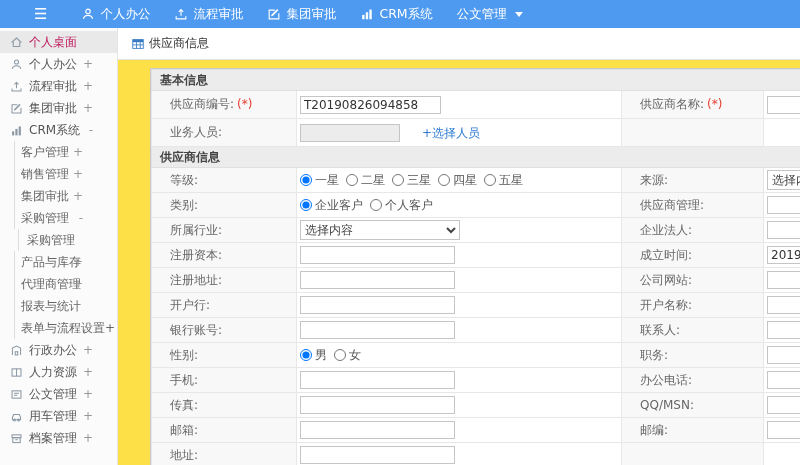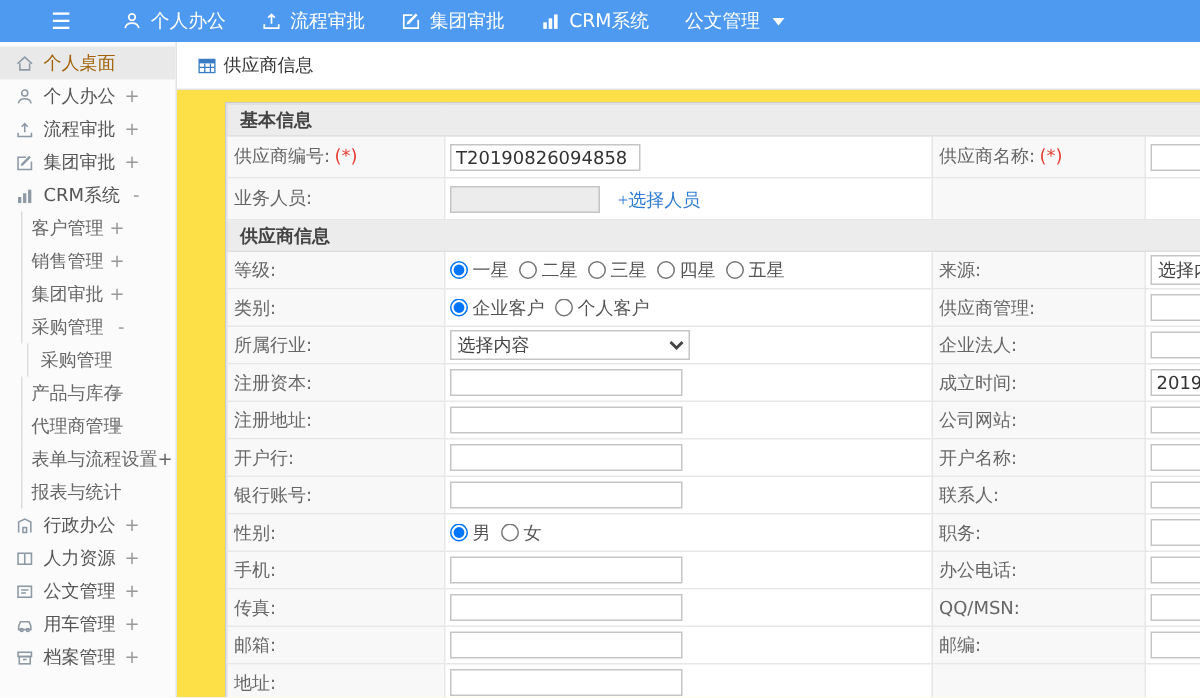--- a/index.html
+++ b/index.html
@@ -22,21 +22,21 @@
   
   .layout { display:flex; height:437px; }
   .sidebar { width:118px; min-width:118px; background:#fbfbfb;
     border-right:1px solid #e4e4e4; padding-top:3px; font-size:12px; color:#555;
     overflow:hidden; }
   .side-item { position:relative; height:22px; display:flex; align-items:center;
     cursor:pointer; white-space:nowrap; }
   .side-item.lvl1 { padding-left:10px; }
   .side-item.lvl1 .sicon { width:13px; height:13px; margin-right:6px; color:#8d9aa5; }
   .side-item.lvl1 .sicon svg { width:13px; height:13px; display:block; }
-  .side-item.active { background:#e9e9e9; color:#a16207; }
+  .side-item.active { background:#e9e9e9; color:#be185d; }
   .side-item .exp { position:absolute; color:#999; font-size:12px; }
   .side-item.lvl1 .exp { right:24px; }
   .side-item.lvl2 { padding-left:21px; color:#666; }
   .side-item.lvl2 .exp { right:34px; }
   .side-item.lvl2::before, .side-item.lvl3::before { content:""; position:absolute;
     top:0; bottom:0; width:1px; background:#ddd; }
   .side-item.lvl2::before { left:14px; }
   .side-item.lvl3 { padding-left:27px; color:#666; }
   .side-item.lvl3::before { left:18px; }
 
@@ -51,34 +51,34 @@
     border-radius:2px; }
 
   .content { flex:1; background:#fde047; padding:8px 0 0 32px; overflow:hidden; }
   .formbox { width:900px; background:#fff; border:1px solid #c9c9c9; }
   table.form { border-collapse:collapse; table-layout:fixed; width:898px;
     font-size:12px; }
   col.c1 { width:145px; } col.c2 { width:325px; }
   col.c3 { width:142px; } col.c4 { width:286px; }
   tr.sec td { background:#ececec; color:#444; font-weight:bold; height:21px;
     padding-left:8px; border:1px solid #e0e0e0; }
-  td.lbl { background:#f8f8f8; color:#666; padding-left:4px;
+  td.lbl { background:#f8f8f8; color:#666; padding-left:18px;
     border:1px solid #e7e7e7; height:25px; white-space:nowrap; overflow:hidden; }
   tr.tall td { height:28px; }
   td.fld { background:#fff; border:1px solid #e7e7e7; padding-left:3px;
     white-space:nowrap; overflow:hidden; }
   .req { color:#e53e30; margin-left:3px; }
   input.txt { width:155px; height:18px; border:1px solid #c5c5c5; font-size:12px;
     padding:1px 3px; color:#333; font-family:inherit; }
   input.txt.ro { background:#ececec; }
   select.sel { width:160px; height:20px; border:1px solid #c5c5c5; font-size:12px;
     color:#444; background:#fff; font-family:inherit; }
   label.rad { margin-right:7px; color:#555; cursor:pointer; }
   label.rad input { width:12px; height:12px; margin:0 3px 0 0; vertical-align:-2px; }
-  a.lnk { color:#2f7cd1; text-decoration:none; font-size:12px; margin-left:12px;font-family:Liberation Serif, serif; }
+  a.lnk { color:#2f7cd1; text-decoration:none; font-size:12px; margin-left:22px; }
 </style>
 </head>
 <body>
 
 <div class="topbar">
   <div class="hamburger">☰</div>
   <div class="topnav">
       <div class="nav-item">
         <span class="sicon">
           <svg viewBox="0 0 16 16">
@@ -196,24 +196,24 @@
       </div>
       <div class="side-item lvl2">
         <span>产品与库存</span>
         <span class="exp">+</span>
       </div>
       <div class="side-item lvl2">
         <span>代理商管理</span>
         <span class="exp">+</span>
       </div>
       <div class="side-item lvl2">
+        <span>报表与统计</span>
+      </div>
+      <div class="side-item lvl2">
         <span>表单与流程设置+</span>
-      </div>
-      <div class="side-item lvl2">
-        <span>报表与统计</span>
       </div>
       <div class="side-item lvl1">
         <span class="sicon">
           <svg viewBox="0 0 16 16">
             <path d="M3 13.5V5l5-2.5L13 5v8.5" fill="none" stroke="currentColor" stroke-width="1.3"></path>
             <rect x="6.5" y="9.5" width="3" height="4" fill="none" stroke="currentColor" stroke-width="1.3"></rect>
           </svg>
         </span>
         <span>行政办公</span>
         <span class="exp">+</span>
@@ -282,21 +282,21 @@
               <col class="c2">
               <col class="c3">
               <col class="c4">
             </colgroup>
           <tbody id="form-body">
               <tr class="sec">
                 <td colspan="4">基本信息</td>
               </tr>
               <tr class="tall">
                 <td class="lbl"><span>供应商编号:</span><span class="req">(*)</span></td>
-                <td class="fld"><input class="txt" type="text" value="T20190826094858" style="width: 127px;"></td>
+                <td class="fld"><input class="txt" type="text" value="T20190826094858" style="width: 141px;"></td>
                 <td class="lbl"><span>供应商名称:</span><span class="req">(*)</span></td>
                 <td class="fld"><input class="txt" type="text" style="width: 155px;"></td>
               </tr>
               <tr class="tall">
                 <td class="lbl"><span>业务人员:</span></td>
                 <td class="fld"><input class="txt ro" type="text" readonly="" style="width: 100px;"><a class="lnk" href="#">+选择人员</a></td>
                 <td class="lbl"></td>
                 <td class="fld"></td>
               </tr>
               <tr class="sec">

